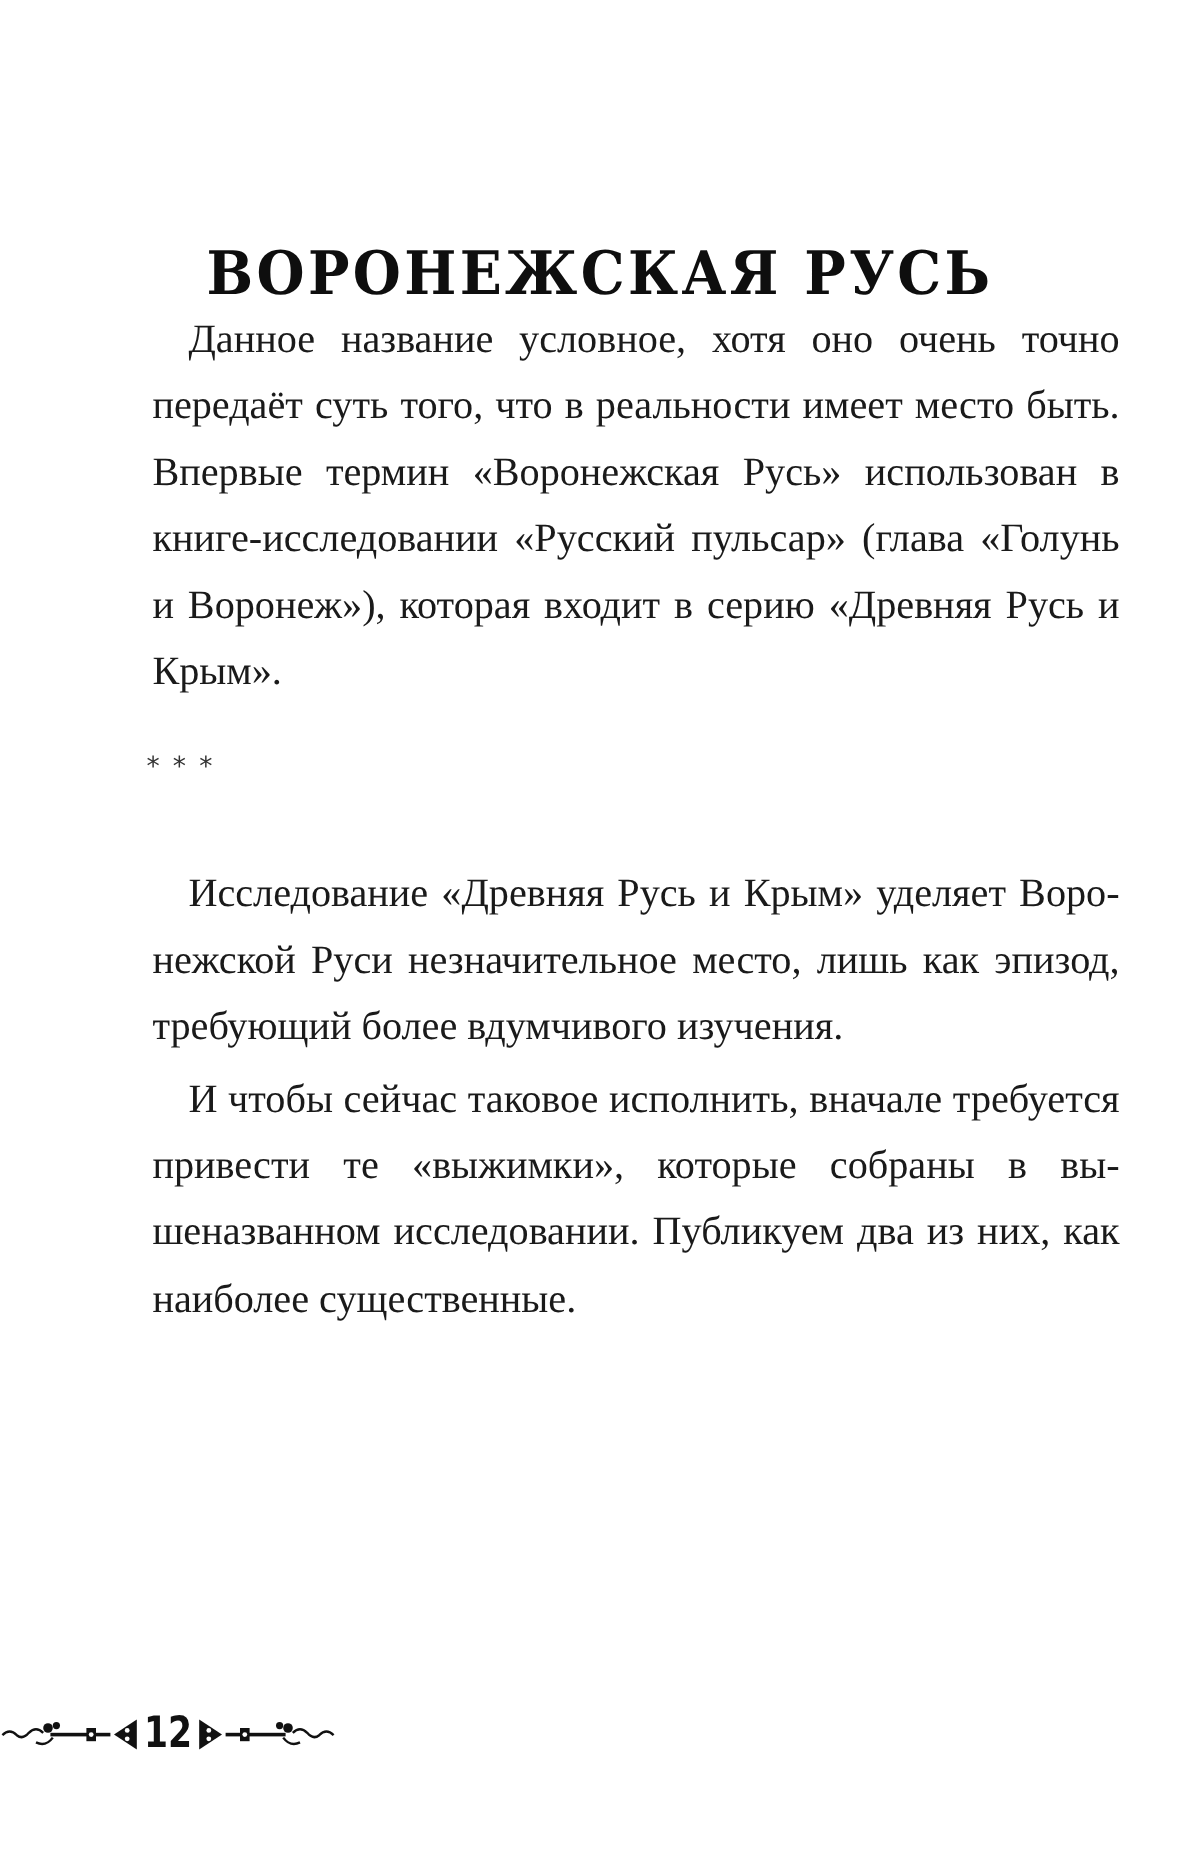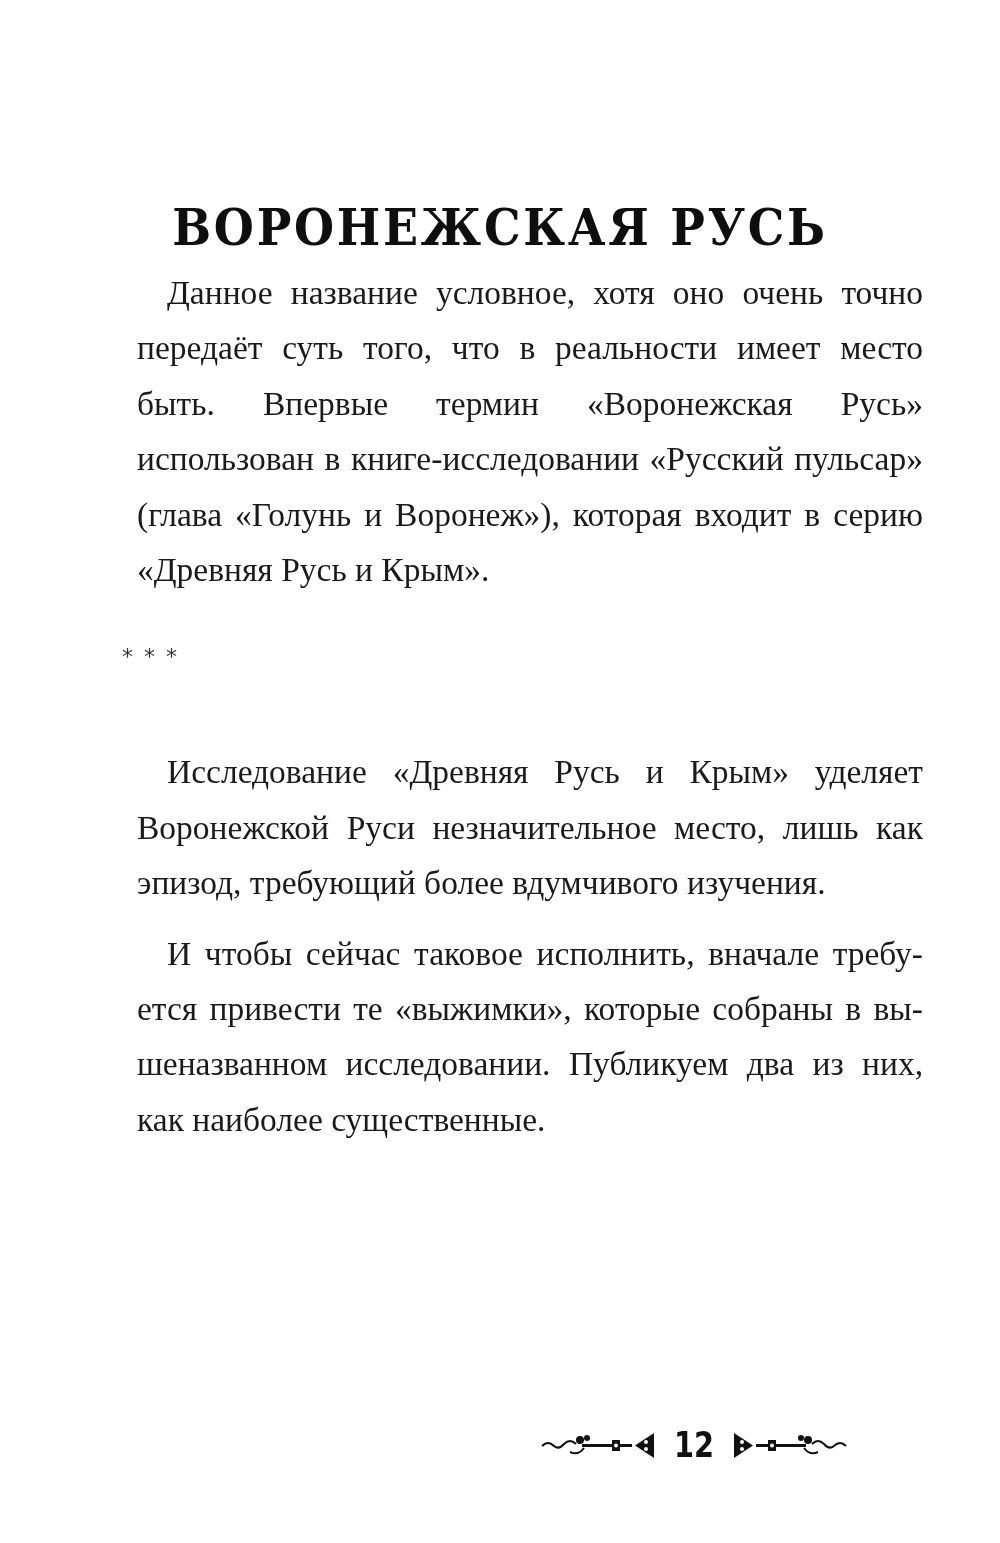--- a/index.html
+++ b/index.html
@@ -27,38 +27,37 @@
     left: 122px; width: 816px;
     top: 250px;
     font-family: "Liberation Serif", serif;
     font-size: 33.5px;
     line-height: 55.4px;
     text-align: justify;
     text-align-last: left;
     hyphens: manual;
   }
   .para {
-    margin: 15px;
+    margin: 5px;
     text-indent: 30px;
   }
   .separator {
     text-align: center;
     font-family: "DejaVu Sans", sans-serif;
     font-size: 22px;
     letter-spacing: 2px;
     height: 117px;
     line-height: 90px;
     margin-top: 8px;
     color: #333;
   }
   .footer {
     position: absolute;
     top: 1420px; left: 0; width: 848px;
-    display: flex; justify-content: flex-end; align-items: center;
-    gap: 14px;
+    display: flex; justify-content: flex-start; align-items: center;
   }
   .page-number {
     font-family: "DejaVu Sans", sans-serif;
     font-weight: bold;
     font-size: 36px;
     color: #111;
     transform: scaleX(0.8);
     line-height: 50px;
   }
   .ornament svg { display: block; }

